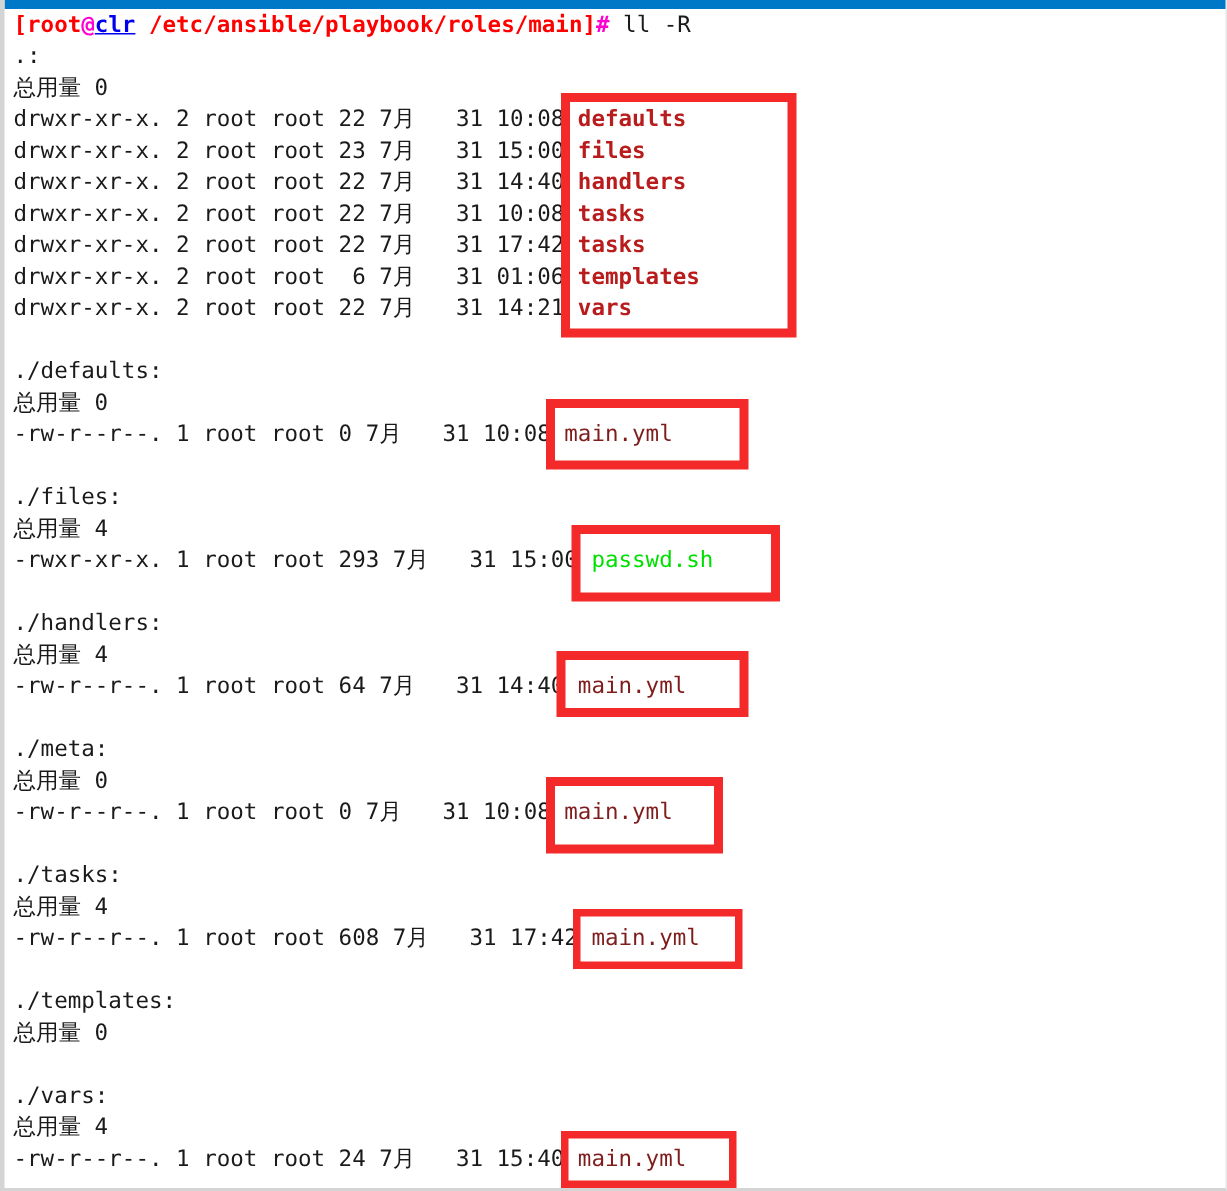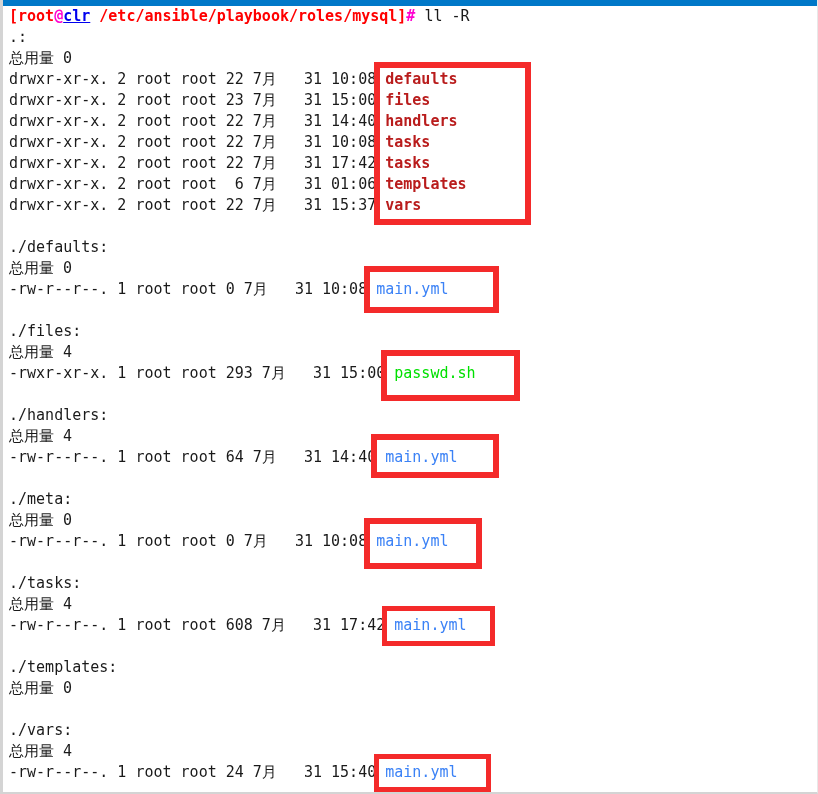--- a/index.html
+++ b/index.html
@@ -57,53 +57,53 @@
 
   
   .c-red     { color: #ff0000; font-weight: bold; }
   .c-magenta { color: #ff00d0; font-weight: bold; }
   .c-blue    { color: #0000ee; font-weight: bold; text-decoration: underline; }
   .c-cmd     { color: #1a1a1a; }
 
   
   .fn-dir  { color: #b91c1c; font-weight: bold; }
   .fn-exec { color: #00e000; font-weight: normal; }
-  .fn-file { color: #3b82f6; }
+  .fn-file { color: #7f1d1d; }
 
   
   .hl {
     position: absolute;
     border: 6px solid #f42a2a;
     box-sizing: border-box;
     background: transparent;
     pointer-events: none;
   }
   .hl.thin { border-width: 5px; }
 </style>
 </head>
 <body>
 
 <div id="terminal">
 
   <div id="titlebar"></div>
 
   <div id="console">
 
-    <div class="line"><span class="c-red">[</span><span class="c-red">root</span><span class="c-magenta">@</span><span class="c-blue">clr</span><span class="c-red"> </span><span class="c-red">/etc/ansible/playbook/roles/mysql</span><span class="c-red">]</span><span class="c-magenta">#</span><span class="c-cmd"> ll -R</span></div>
+    <div class="line"><span class="c-red">[</span><span class="c-red">root</span><span class="c-magenta">@</span><span class="c-blue">clr</span><span class="c-red"> </span><span class="c-red">/etc/ansible/playbook/roles/main</span><span class="c-red">]</span><span class="c-magenta">#</span><span class="c-cmd"> ll -R</span></div>
 
     <div id="output-lines">
         <div class="line">.:</div>
         <div class="line">总用量 0</div>
         <div class="line"><span>drwxr-xr-x. 2 root root 22 7月   31 10:08 </span><span class="fn-dir">defaults</span></div>
         <div class="line"><span>drwxr-xr-x. 2 root root 23 7月   31 15:00 </span><span class="fn-dir">files</span></div>
         <div class="line"><span>drwxr-xr-x. 2 root root 22 7月   31 14:40 </span><span class="fn-dir">handlers</span></div>
         <div class="line"><span>drwxr-xr-x. 2 root root 22 7月   31 10:08 </span><span class="fn-dir">tasks</span></div>
         <div class="line"><span>drwxr-xr-x. 2 root root 22 7月   31 17:42 </span><span class="fn-dir">tasks</span></div>
         <div class="line"><span>drwxr-xr-x. 2 root root  6 7月   31 01:06 </span><span class="fn-dir">templates</span></div>
-        <div class="line"><span>drwxr-xr-x. 2 root root 22 7月   31 15:37 </span><span class="fn-dir">vars</span></div>
+        <div class="line"><span>drwxr-xr-x. 2 root root 22 7月   31 14:21 </span><span class="fn-dir">vars</span></div>
         <div class="line blank"> </div>
         <div class="line">./defaults:</div>
         <div class="line">总用量 0</div>
         <div class="line"><span>-rw-r--r--. 1 root root 0 7月   31 10:08 </span><span class="fn-file">main.yml</span></div>
         <div class="line blank"> </div>
         <div class="line">./files:</div>
         <div class="line">总用量 4</div>
         <div class="line"><span>-rwxr-xr-x. 1 root root 293 7月   31 15:00 </span><span class="fn-exec">passwd.sh</span></div>
         <div class="line blank"> </div>
         <div class="line">./handlers:</div>

